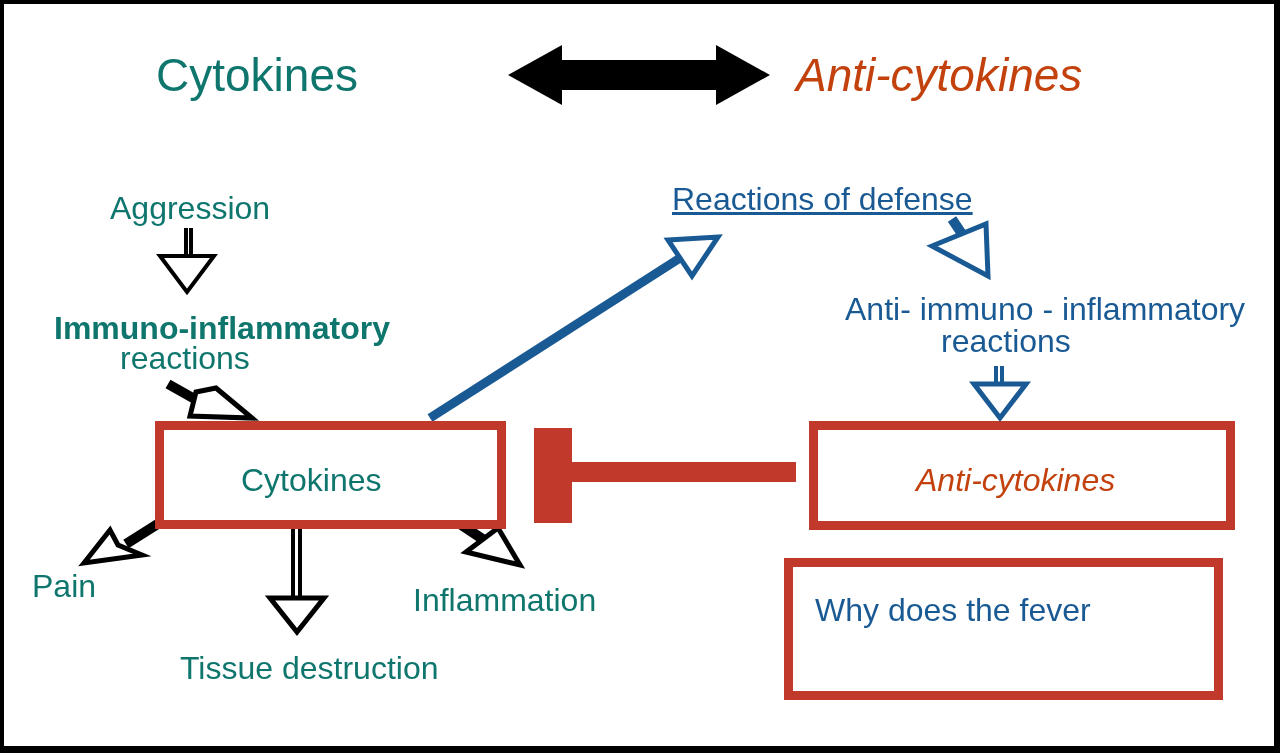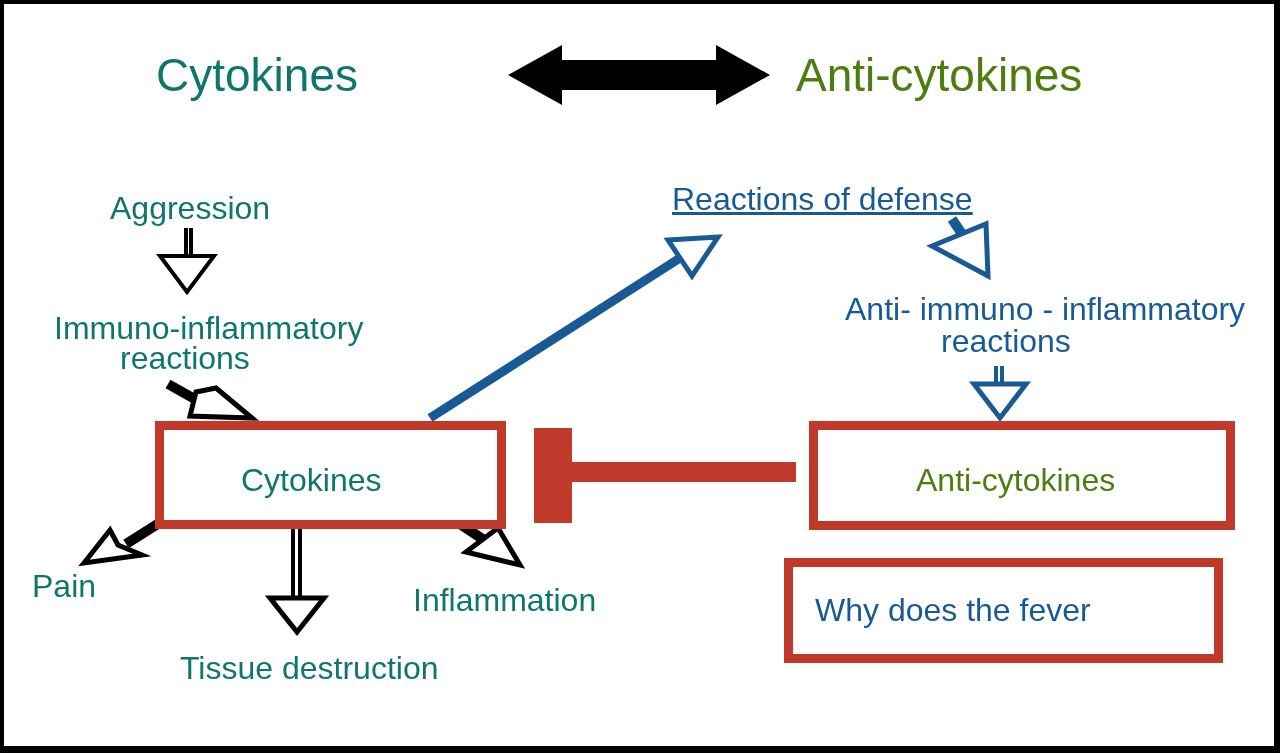--- a/index.html
+++ b/index.html
@@ -1,21 +1,21 @@
 <!DOCTYPE html>
 <html><head>
 <meta charset="utf-8">
 <style>
   html,body{margin:0;padding:0;background:#000;}
   body{width:1280px;height:753px;overflow:hidden;position:relative;}
   .frame{position:absolute;left:4px;top:4px;width:1270px;height:742px;background:#fff;}
   .t{position:absolute;font-family:"Liberation Sans",sans-serif;white-space:nowrap;}
   .title{font-size:46px;top:48px;}
   .black{color:#0f766e;}
-  .red{color:#4d7c0f;}
+  .red{color:#c2410c;font-style:italic;}
   .blue{color:#1a5a94;}
   .lbl{font-size:32px;}
   .box{position:absolute;border:9px solid #c0392b;box-sizing:border-box;background:#fff;}
   svg{position:absolute;left:0;top:0;}
 </style>
 </head>
 <body>
 
 <div class="frame"></div>
 
@@ -69,34 +69,34 @@
   <g>
     <rect x="534" y="428" width="38" height="95" fill="#c0392b"></rect>
     <rect x="572" y="462" width="224" height="20" fill="#c0392b"></rect>
   </g>
 </svg>
 
 <div class="t title black" style="left:156px;">Cytokines</div>
 <div class="t title red" style="left:796px;">Anti-cytokines</div>
 
 <div class="t lbl black" style="left:110px;top:190px;">Aggression</div>
-<div class="t lbl black" style="left:54px;top:310px;">Immuno-inflammatory</div>
+<div class="t lbl black" style="left:54px;top:310px;font-weight:bold;">Immuno-inflammatory</div>
 <div class="t lbl black" style="left:120px;top:340px;">reactions</div>
 
 <div class="box" style="left:155px;top:421px;width:351px;height:108px;">
   <div class="t lbl black" style="left:77px;top:32px;">Cytokines</div>
 </div>
 
 <div class="t lbl black" style="left:32px;top:568px;">Pain</div>
 <div class="t lbl black" style="left:180px;top:650px;">Tissue destruction</div>
 <div class="t lbl black" style="left:413px;top:582px;">Inflammation</div>
 
 <div class="t lbl blue" style="left:672px;top:181px;text-decoration:underline;">Reactions of defense</div>
 <div class="t lbl blue" style="left:845px;top:291px;text-align:center;">Anti- immuno - inflammatory</div>
 <div class="t lbl blue" style="left:941px;top:323px;">reactions</div>
 
 <div class="box" style="left:809px;top:421px;width:426px;height:109px;">
   <div class="t lbl red" style="left:98px;top:32px;">Anti-cytokines</div>
 </div>
 
-<div class="box" style="left:784px;top:558px;width:439px;height:105px;">
+<div class="box" style="left:784px;top:558px;width:439px;height:142px;">
   <div class="t lbl blue" style="left:22px;top:25px;">Why does the fever</div>
 </div>
 
 </body></html>

